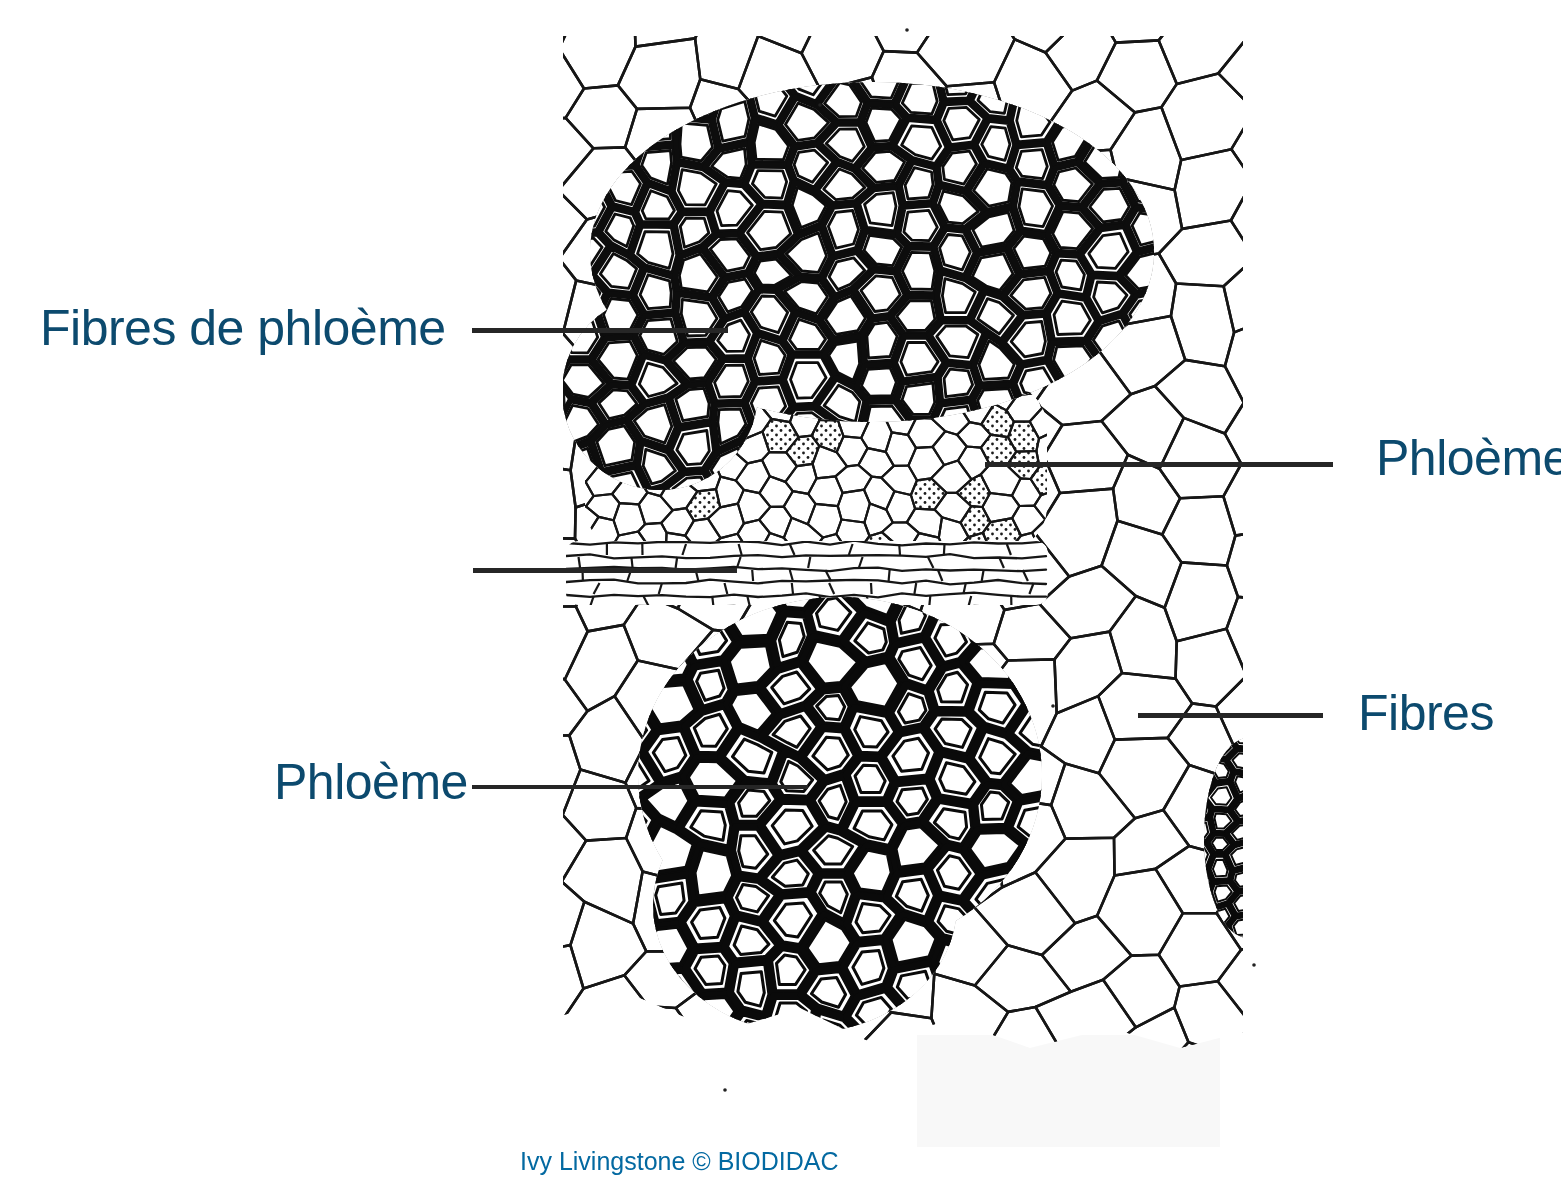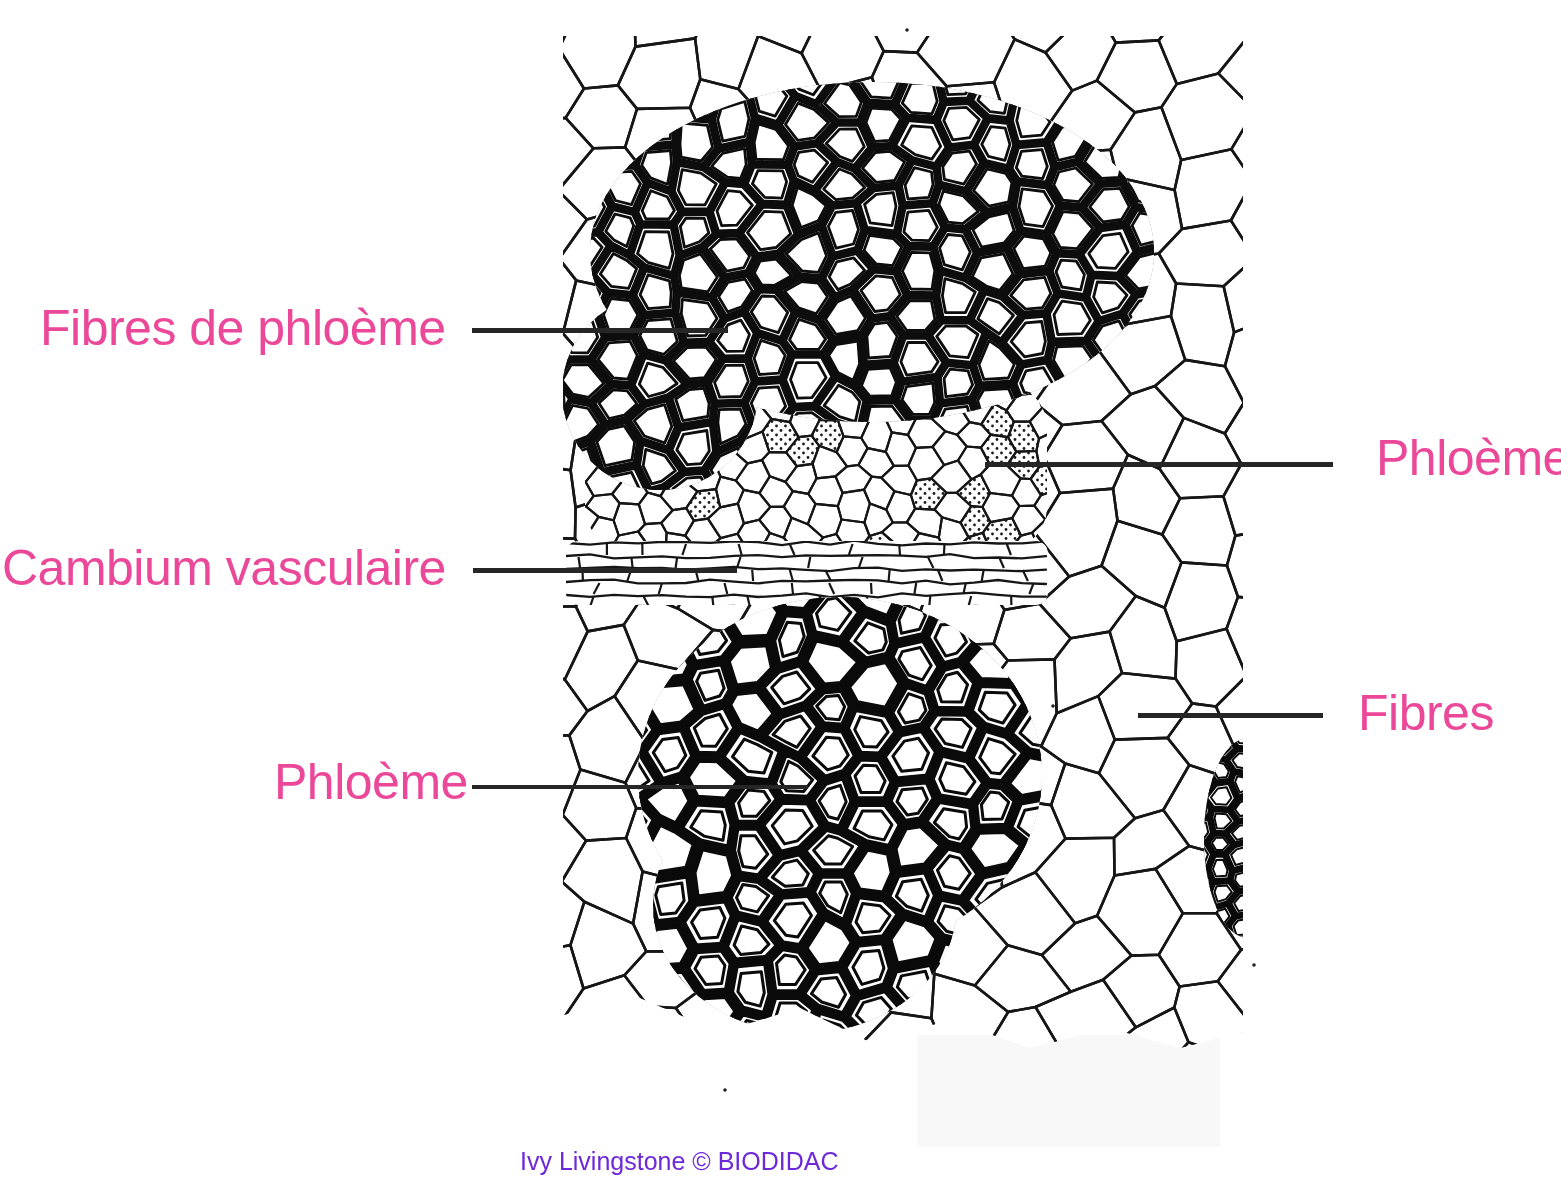--- a/index.html
+++ b/index.html
@@ -8,28 +8,28 @@
   .stage{position:absolute;left:0;top:0;width:1561px;height:1204px;}
   .faint-panel{position:absolute;left:917px;top:1035px;width:303px;height:112px;
        background:#f8f8f8;z-index:1;}
   #tissue-svg{position:absolute;left:0;top:0;width:1561px;height:1204px;z-index:2;}
   .leader{position:absolute;background:#262626;z-index:3;}
   .leader-fibres {left:472px; top:328px; width:256px; height:5px;}
   .leader-phloeme{left:985px; top:462px; width:348px; height:5px;}
   .leader-cambium{left:473px; top:568px; width:264px; height:5px;}
   .leader-cortex {left:1138px;top:713px; width:185px; height:5px;}
   .leader-xyleme {left:472px; top:785px; width:336px; height:4px;}
-  .label{position:absolute;z-index:4;color:#ec4899;font-size:50px;line-height:1;
+  .label{position:absolute;z-index:4;color:#0c4a6e;font-size:50px;line-height:1;
        letter-spacing:-0.5px;white-space:nowrap;}
   .lbl-fibres {left:40px;  top:303px;}
   .lbl-phloeme{left:1376px;top:433px;}
   .lbl-cambium{left:2px;   top:543px;}
   .lbl-cortex {left:1358px;top:688px;}
   .lbl-xyleme {left:274px; top:757px;}
-  .credit{position:absolute;left:520px;top:1149px;z-index:4;color:#6d28d9;
+  .credit{position:absolute;left:520px;top:1149px;z-index:4;color:#0369a1;
        font-size:25px;line-height:1;white-space:nowrap;}
 </style>
 </head>
 <body>
 
 <div class="stage">
 
   <div class="faint-panel"></div>
 
   <svg id="tissue-svg" viewBox="0 0 1561 1204" xmlns="http://www.w3.org/2000/svg">
@@ -1509,18 +1509,17 @@
     </svg>
 
   <div class="leader leader-fibres"></div>
   <div class="leader leader-phloeme"></div>
   <div class="leader leader-cambium"></div>
   <div class="leader leader-cortex"></div>
   <div class="leader leader-xyleme"></div>
 
   <div class="label lbl-fibres">Fibres de phloème</div>
   <div class="label lbl-phloeme">Phloème</div>
-  <div class="label lbl-cambium">Cambium vasculaire</div>
   <div class="label lbl-cortex">Fibres</div>
   <div class="label lbl-xyleme">Phloème</div>
 
   <div class="credit">Ivy Livingstone © BIODIDAC</div>
 </div>
 
 </body></html>

